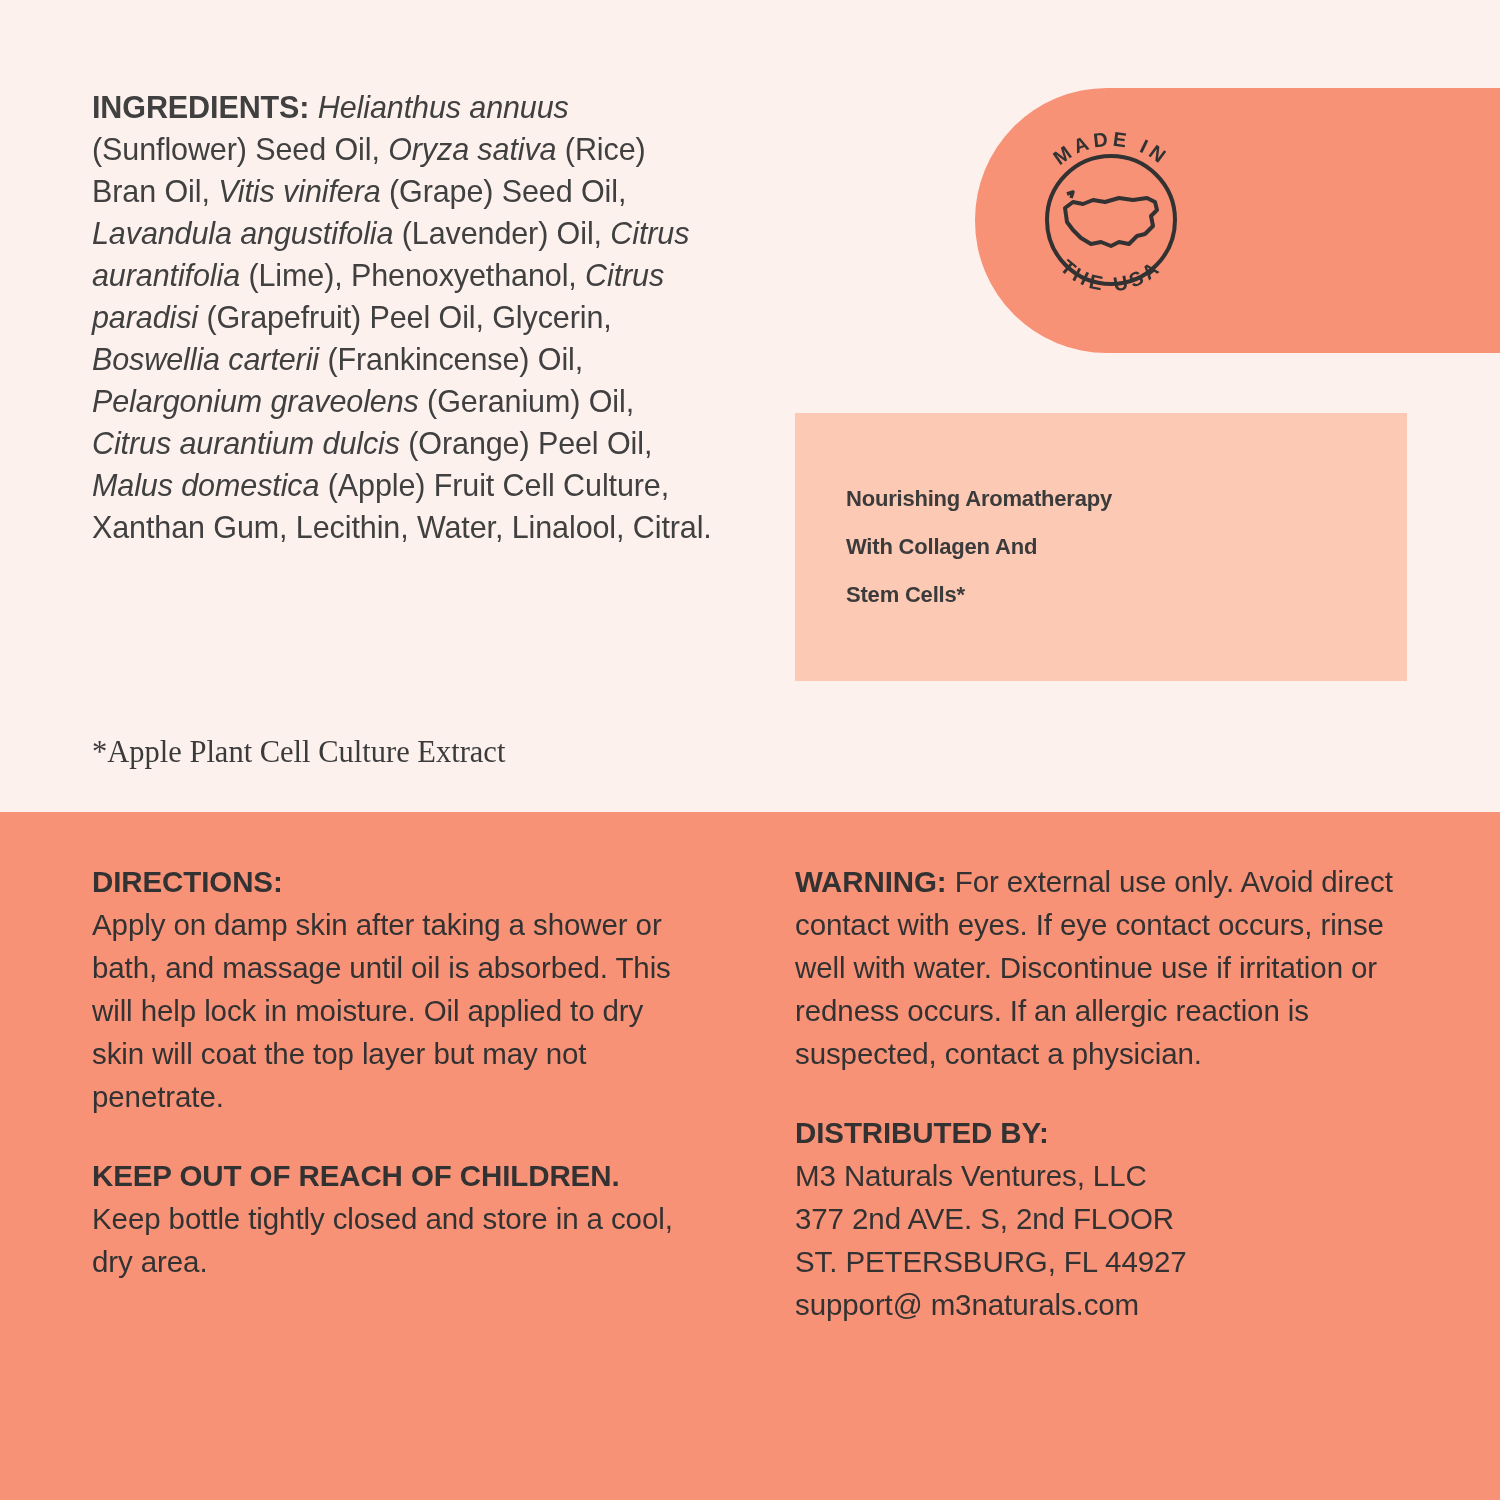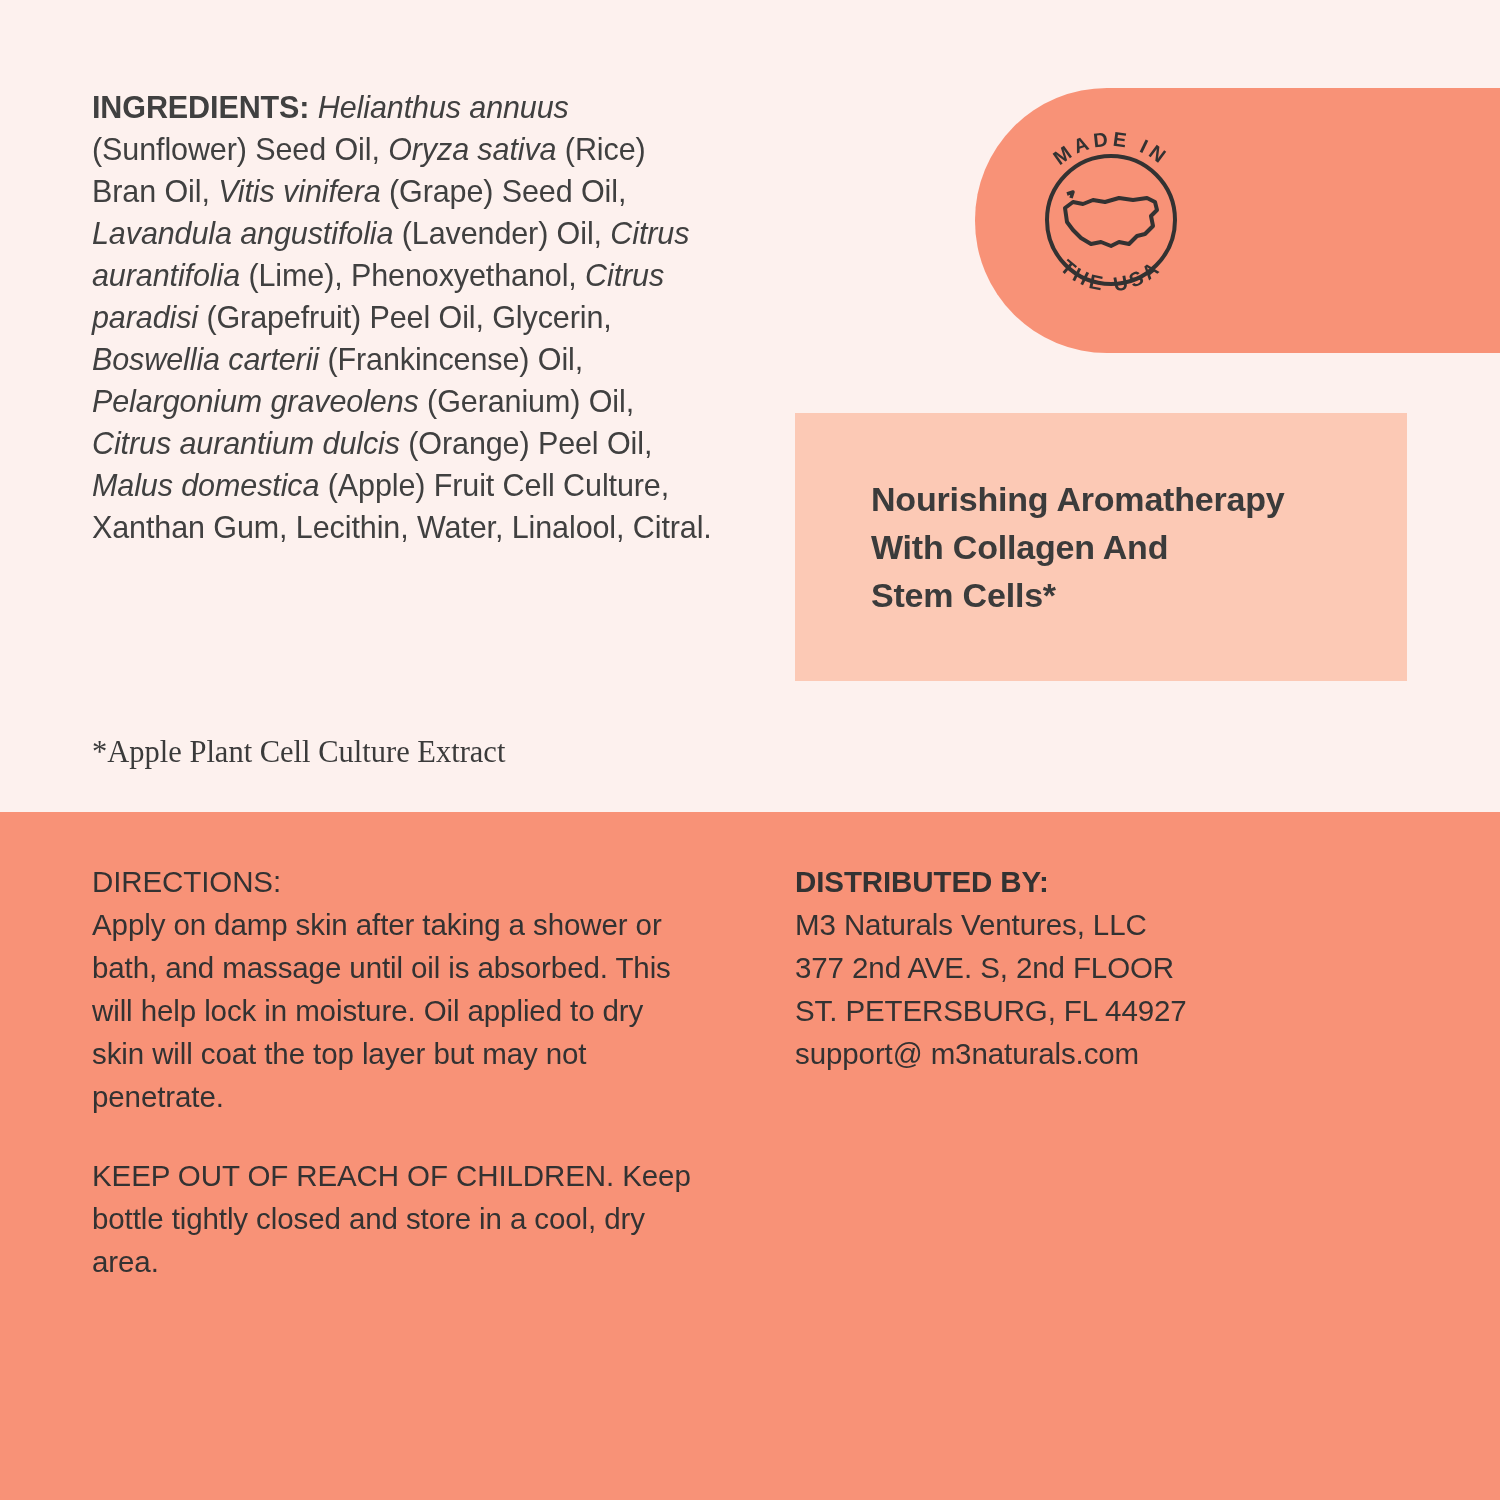--- a/index.html
+++ b/index.html
@@ -87,24 +87,24 @@
   .nourish-panel {
     position: absolute;
     left: 795px;
     top: 413px;
     width: 612px;
     height: 268px;
     background: #fcc9b5;
   }
   .nourish-text {
     position: absolute;
-    left: 76px;
+    left: 51px;
     top: 62px;
     width: 530px;
-    font-size: 34px;
+    font-size: 22px;
     line-height: 48px;
     font-weight: bold;
     color: #3b3b3b;
     letter-spacing: -0.2px;
   }
 
   
   .bottom-section {
     position: absolute;
     left: 0;
@@ -127,21 +127,21 @@
     width: 620px;
   }
   .blk {
     margin: 0 0 36px 0;
     font-size: 29.5px;
     line-height: 43px;
     color: #333232;
     letter-spacing: -0.1px;
   }
   .blk:last-child { margin-bottom: 8px; }
-  .blk b { font-weight: normal; }
+  .blk b { font-weight: bold; }
 
   .addr-line {
     font-size: 29.5px;
     line-height: 43px;
     color: #333232;
     display: block;
   }
   .heading {
     font-weight: bold;
     font-size: 29.5px;
@@ -206,20 +206,23 @@
         <b>DIRECTIONS:</b><br>
         <span>Apply on damp skin after taking a shower or bath, and massage until oil is absorbed. This will help lock in moisture. Oil applied to dry skin will coat the top layer but may not penetrate.</span>
       </p>
       <p class="blk">
         <b>KEEP OUT OF REACH OF CHILDREN.</b><span> Keep bottle tightly closed and store in a cool, dry area.</span>
       </p>
     </div>
 
     <div class="col-right">
       <p class="blk">
+        <b>WARNING:</b><span> For external use only. Avoid direct contact with eyes. If eye contact occurs, rinse well with water. Discontinue use if irritation or redness occurs. If an allergic reaction is suspected, contact a physician.</span>
+      </p>
+      <p class="blk">
         <span class="heading">DISTRIBUTED BY:</span>
         <span class="addr-line">M3 Naturals Ventures, LLC</span>
         <span class="addr-line">377 2nd AVE. S, 2nd FLOOR</span>
         <span class="addr-line">ST. PETERSBURG, FL 44927</span>
         <span class="addr-line">support@ m3naturals.com</span>
       </p>
     </div>
 
   </div>
 </div>

